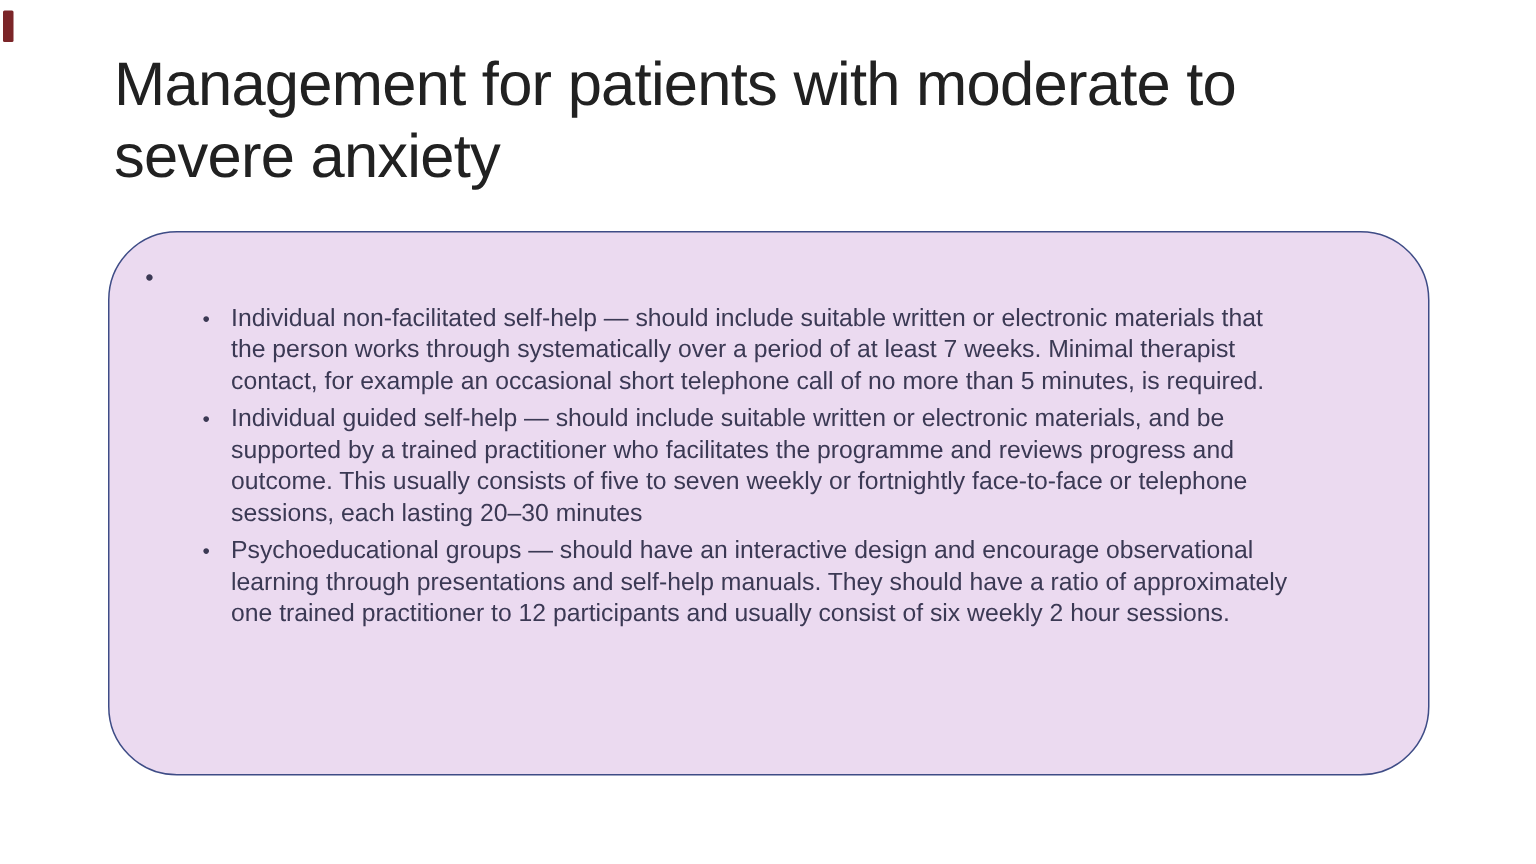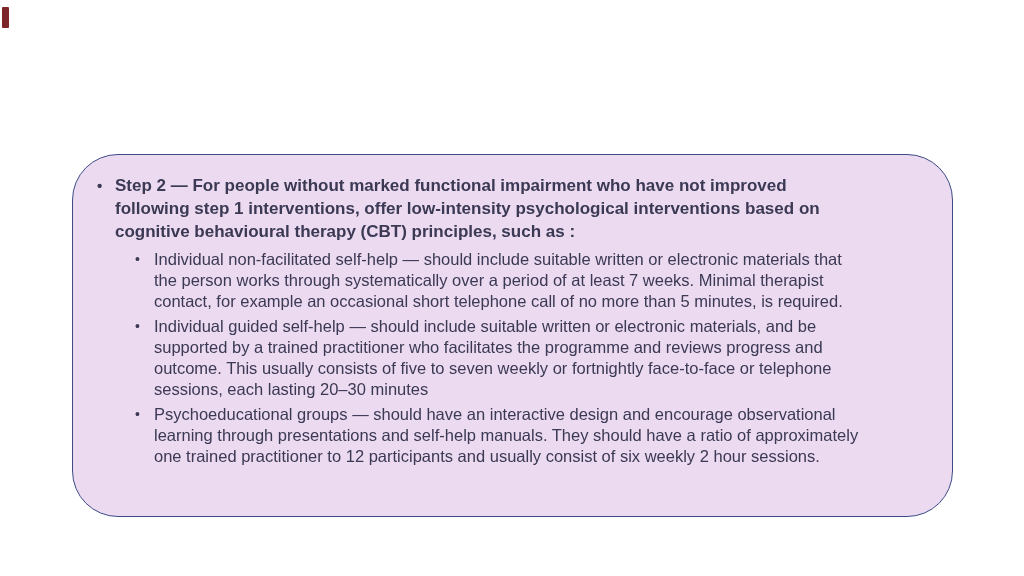--- a/index.html
+++ b/index.html
@@ -79,28 +79,27 @@
     line-height:21px;
   }
 </style>
 </head>
 <body>
 
 <div class="slide">
 
   <div class="accent-mark"></div>
 
+  <h1 class="title">Management for patients with moderate to
+severe anxiety</h1>
 
   <div class="content-box">
 
     <div class="bullet main">
       <span class="marker">•</span>
-      <span class="text">Step 2 — For people without marked functional impairment who have not improved
-following step 1 interventions, offer low-intensity psychological interventions based on
-cognitive behavioural therapy (CBT) principles, such as :</span>
     </div>
 
     <div class="bullet sub">
       <span class="marker">•</span>
       <span class="text">Individual non-facilitated self-help — should include suitable written or electronic materials that
 the person works through systematically over a period of at least 7 weeks. Minimal therapist
 contact, for example an occasional short telephone call of no more than 5 minutes, is required.</span>
     </div>
 
     <div class="bullet sub">

